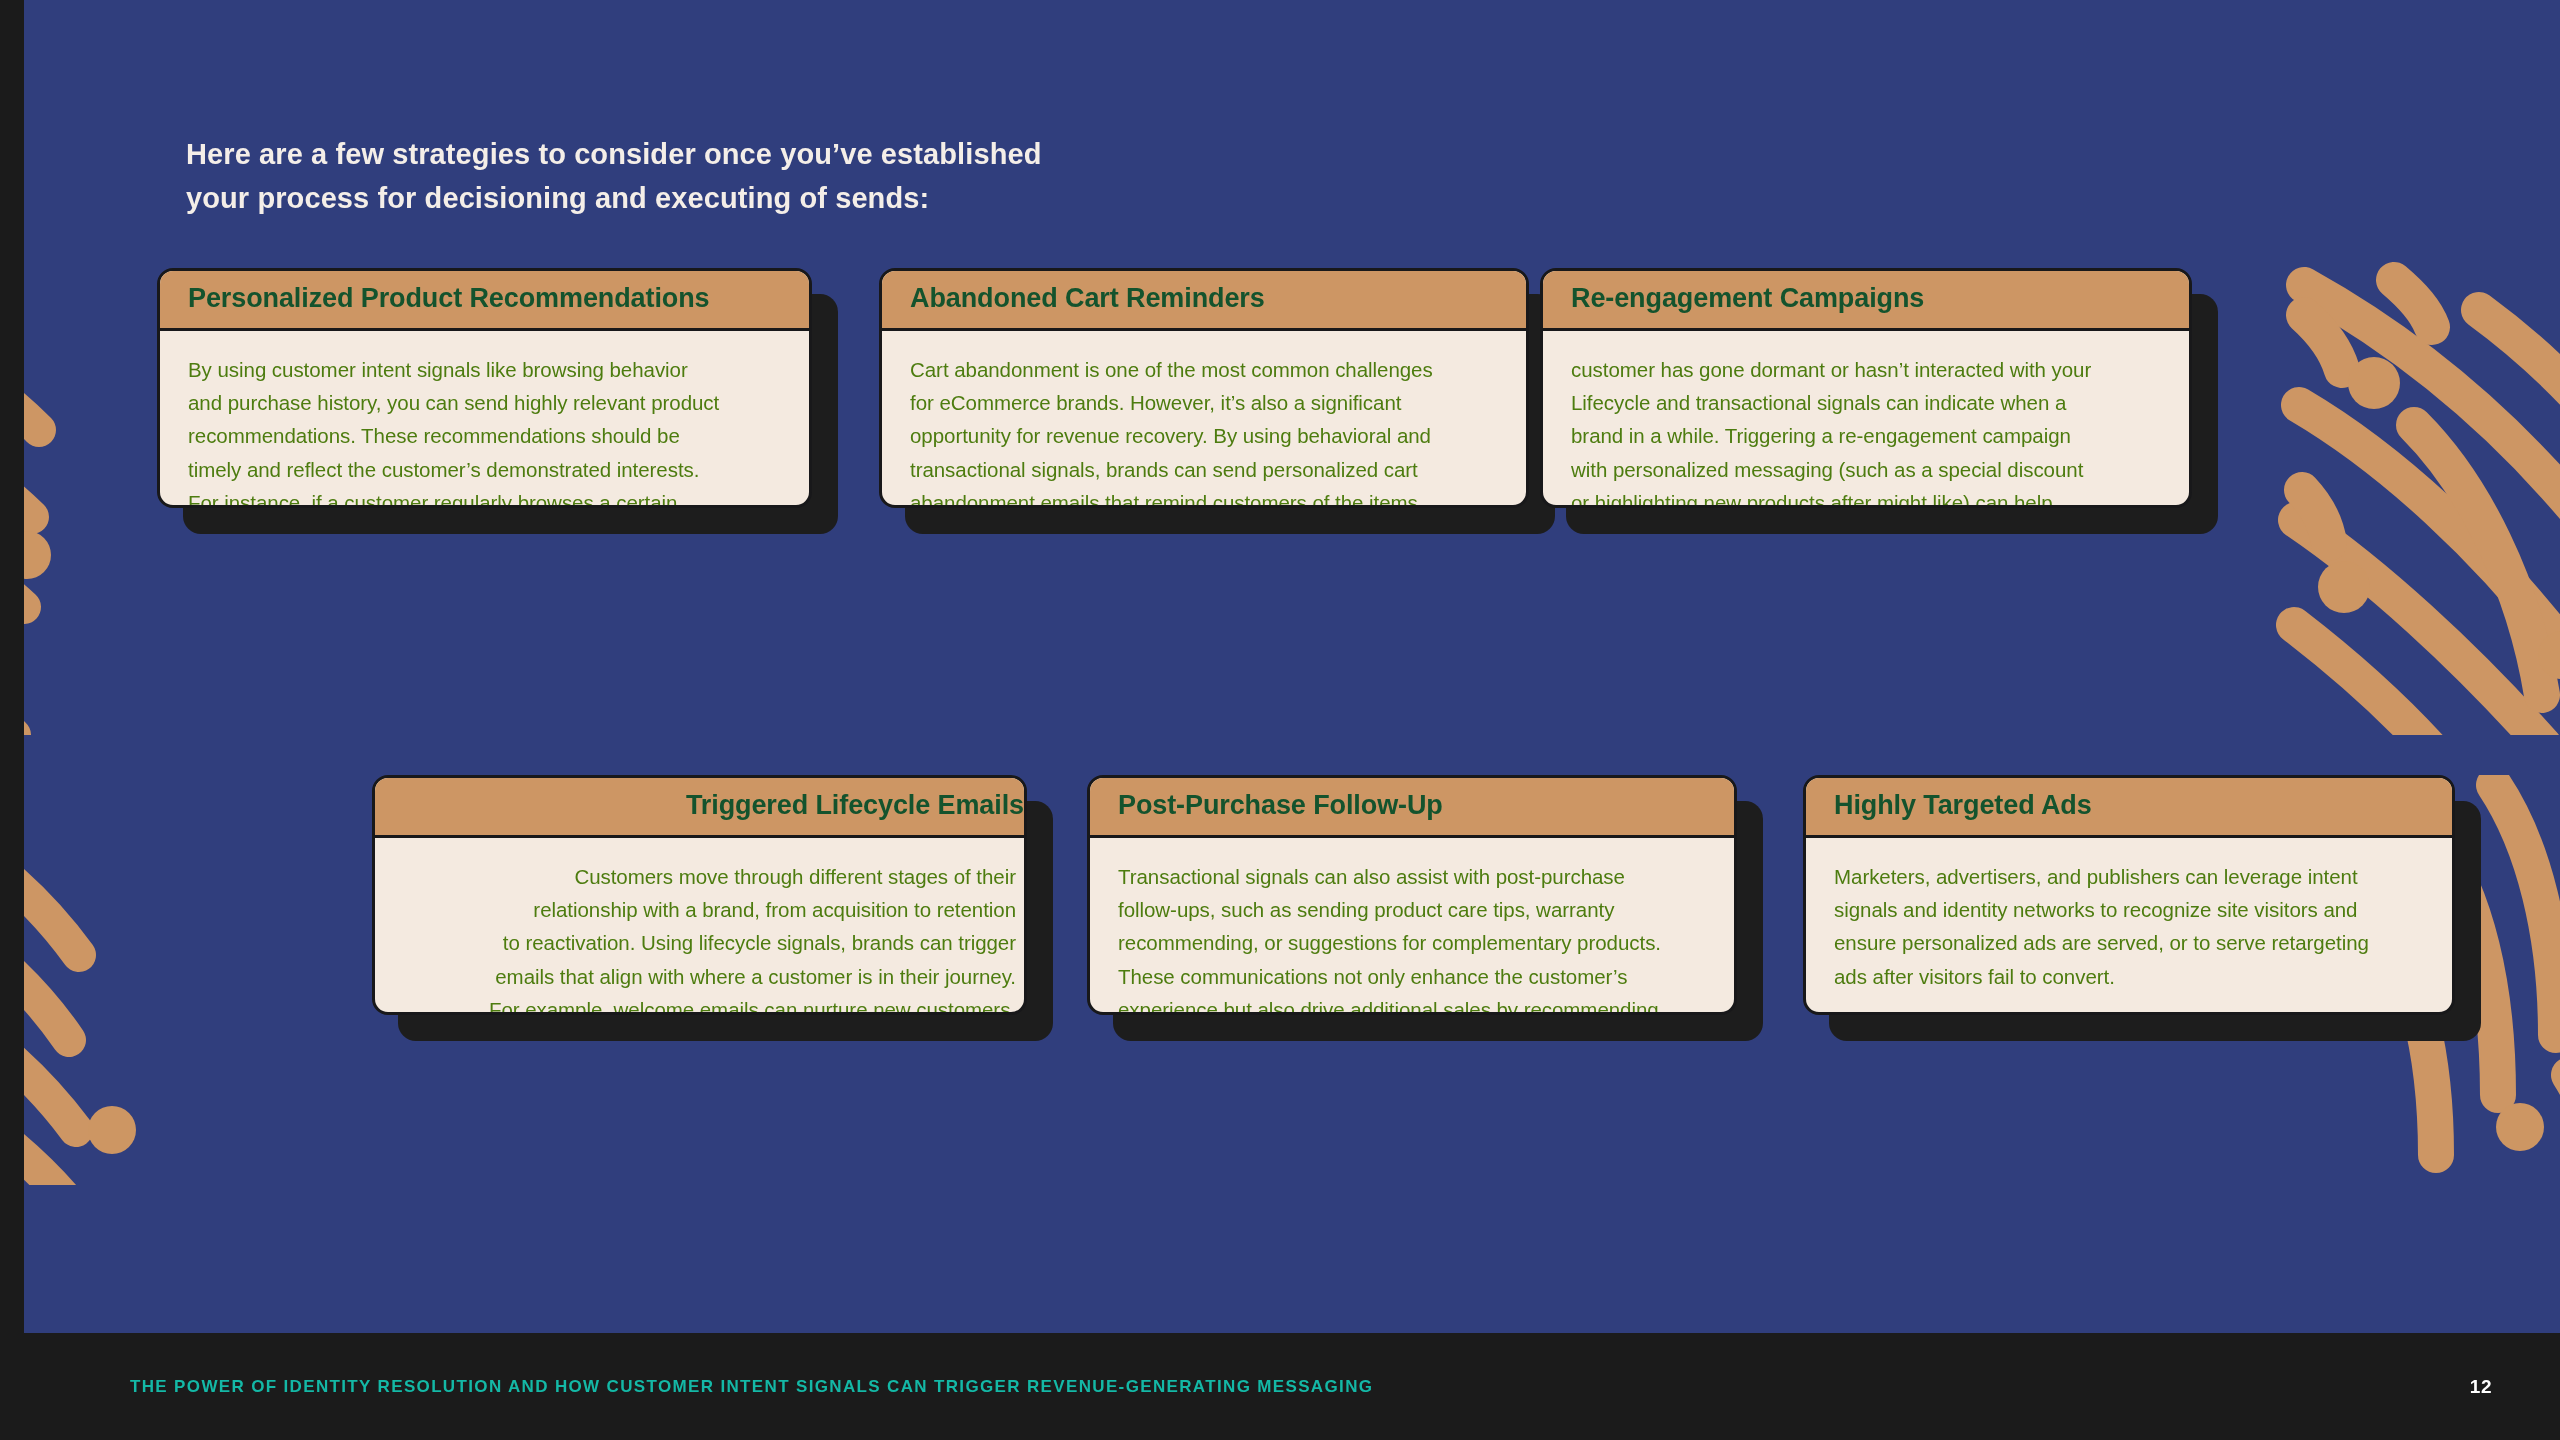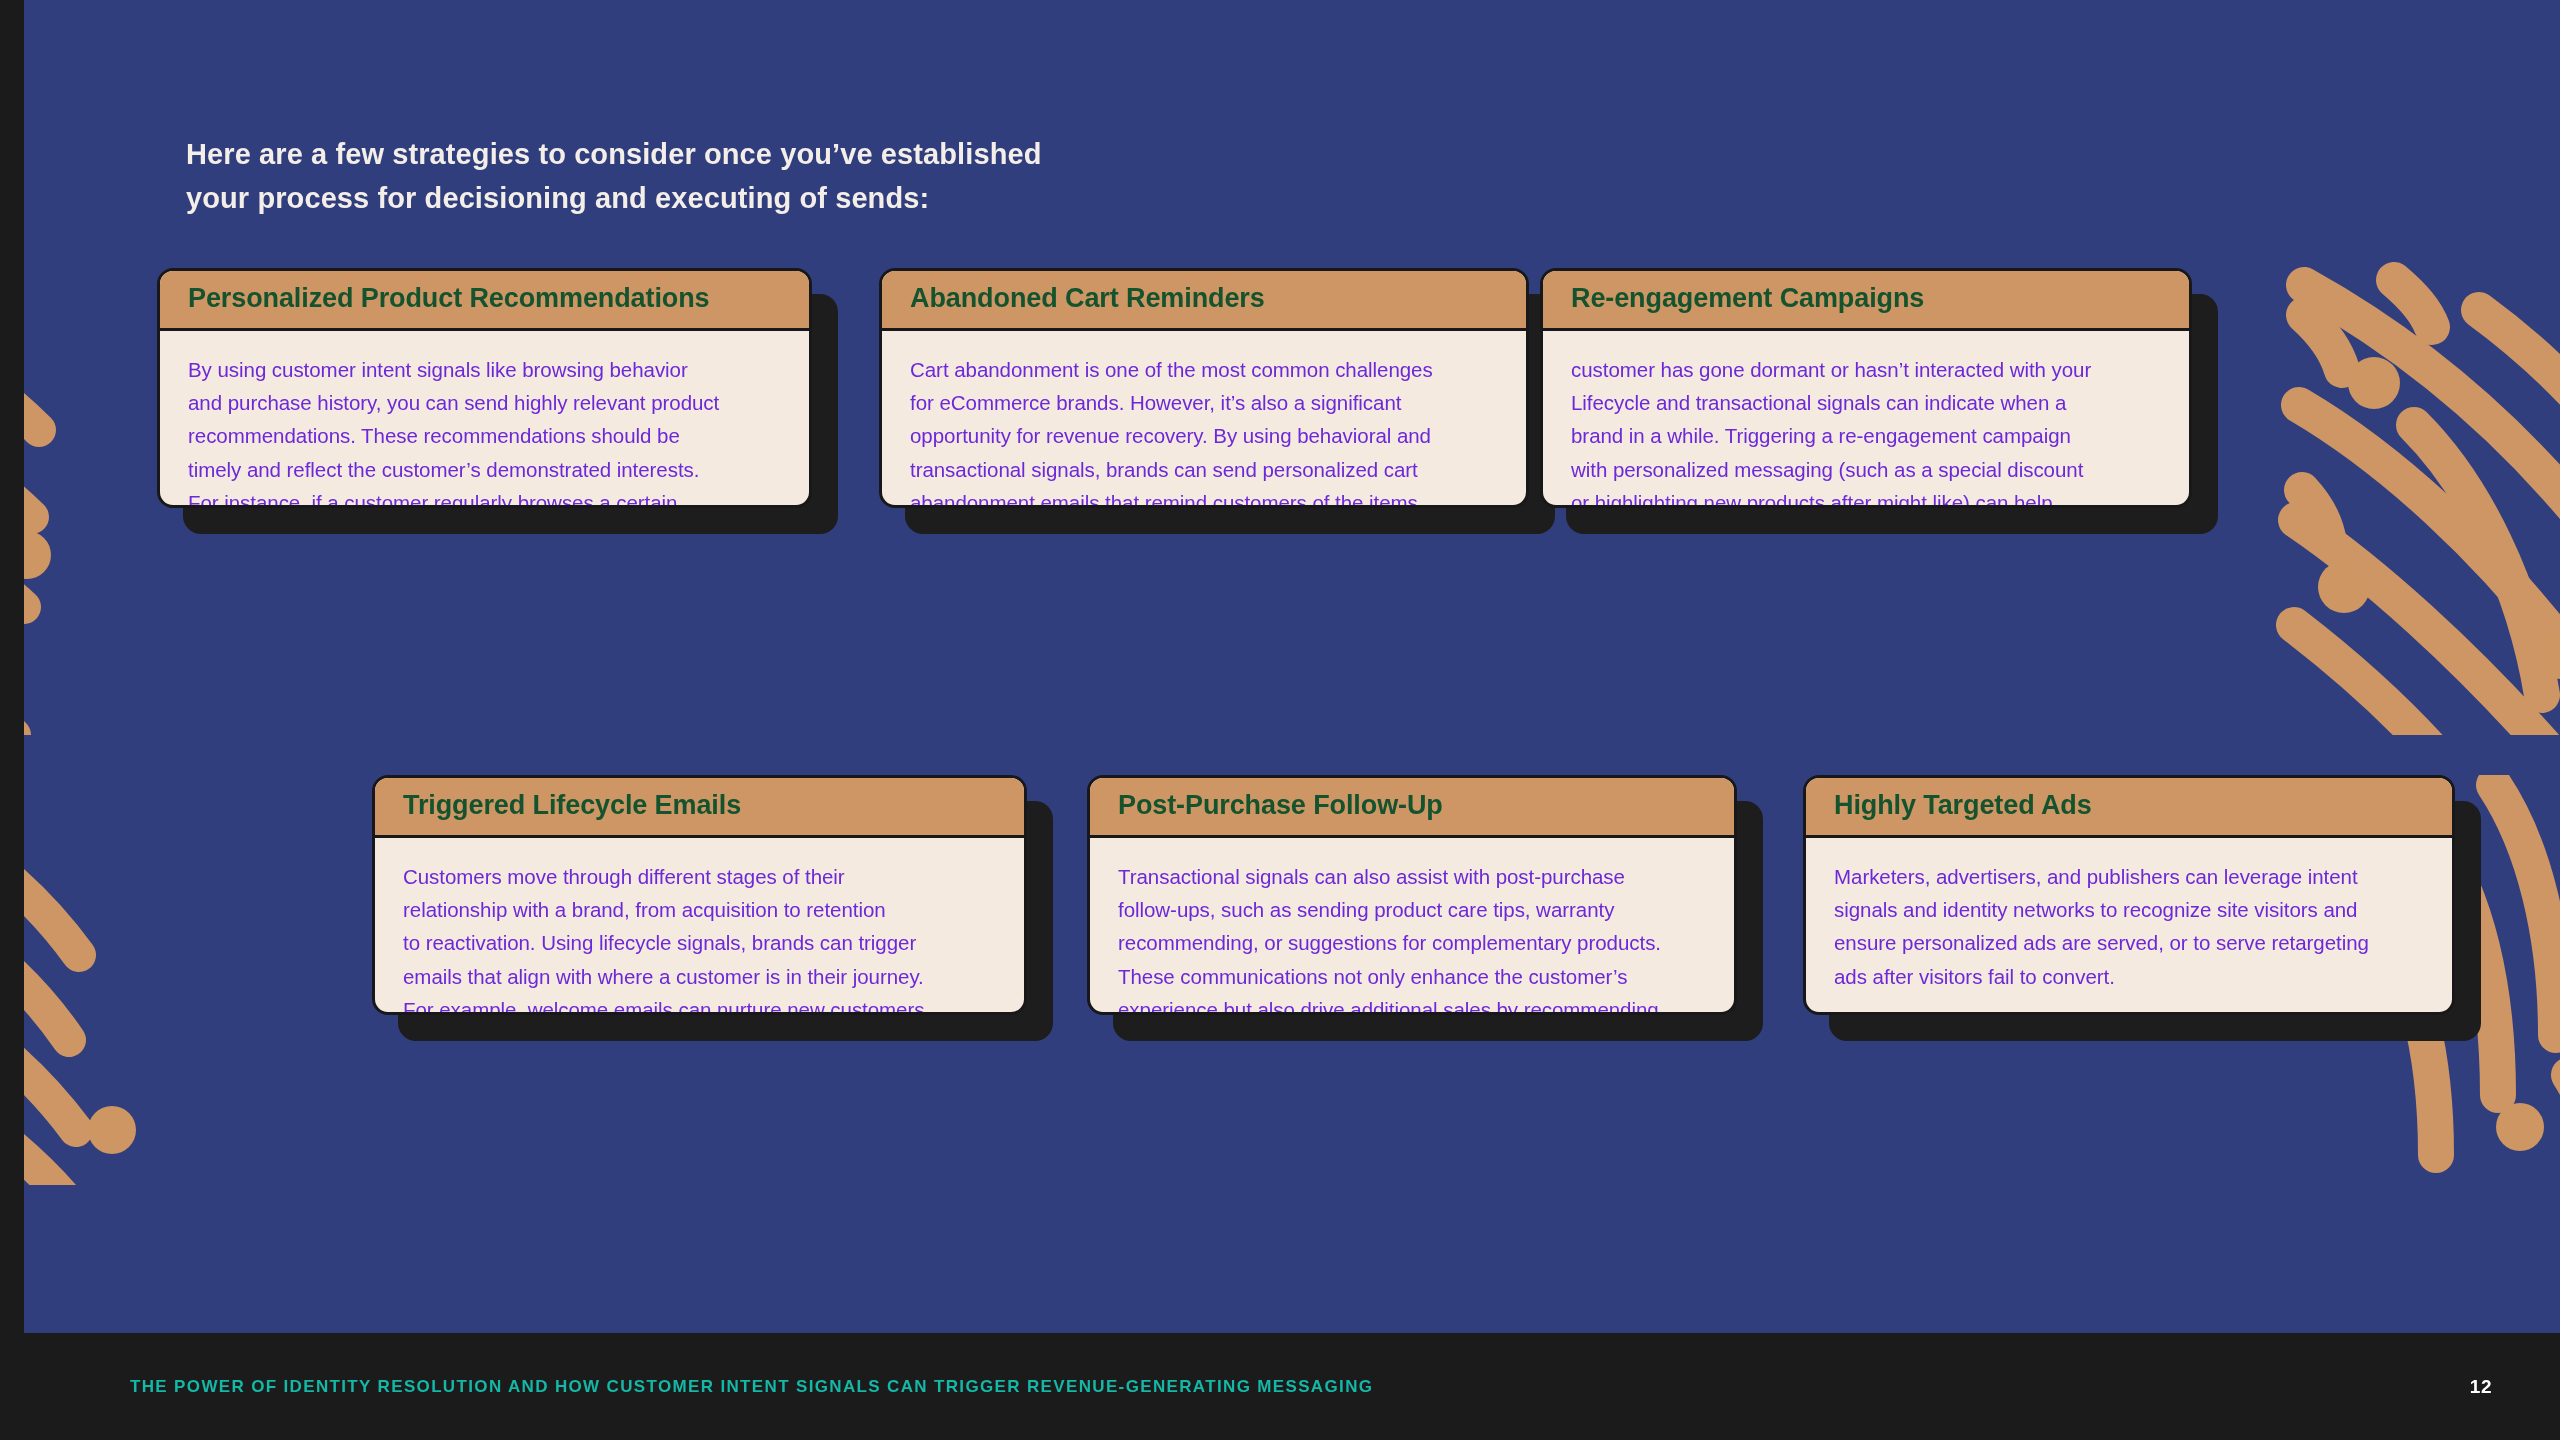--- a/index.html
+++ b/index.html
@@ -72,36 +72,36 @@
   }
   .card-title {
     color: #14532d;
     font-size: 27px;
     font-weight: 700;
     letter-spacing: -0.1px;
     white-space: nowrap;
   }
   .card-body {
     padding: 22px 8px 18px 28px;
-    color: #6d28d9;
+    color: #4d7c0f;
     font-size: 20.5px;
     line-height: 1.62;
     letter-spacing: -0.05px;
   }
   .card-body .ln { display: block; white-space: pre; }
 
   
   .r1 { top: 268px; height: 240px; }
   .r1c1 { left: 133px; width: 655px; }
   .r1c2 { left: 855px; width: 650px; }
   .r1c3 { left: 1516px; width: 652px; }
 
   
   .r2 { top: 775px; height: 240px; }
-  .r2c1 { left: 348px; width: 655px; }
+  .r2c1 { left: 348px; width: 655px; text-align: right; }
   .r2c2 { left: 1063px; width: 650px; }
   .r2c3 { left: 1779px; width: 652px; }
 
   
   .footer {
     position: absolute;
     left: 0;
     bottom: 0;
     width: 100%;
     height: 107px;

